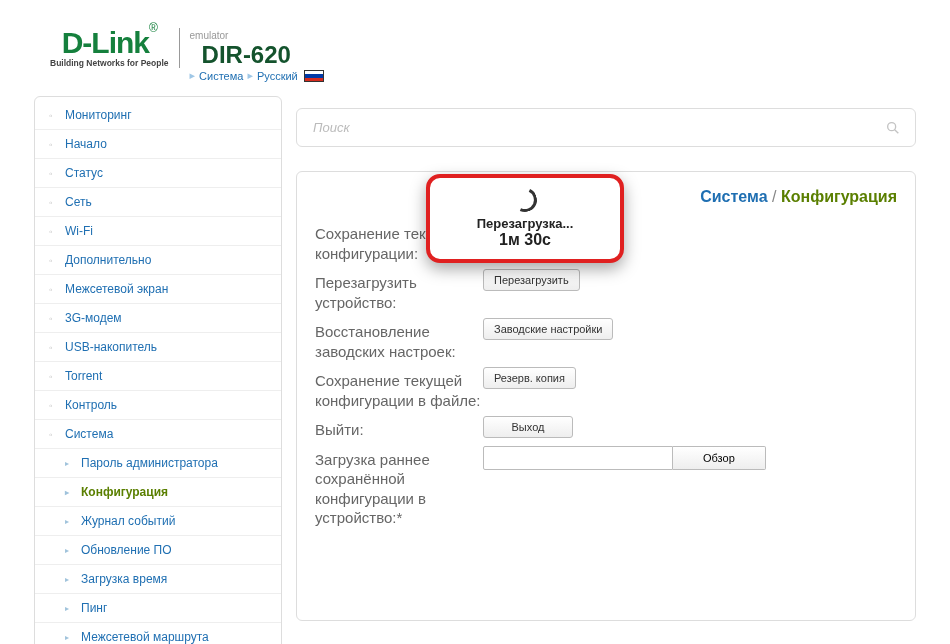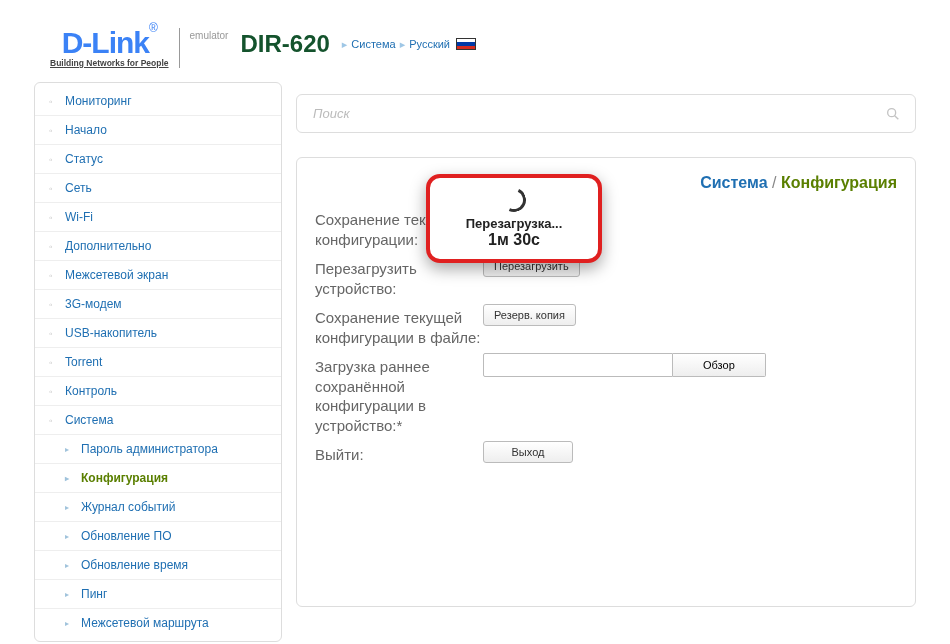--- a/index.html
+++ b/index.html
@@ -26,42 +26,41 @@
     align-items: center;
     border-right: 1px solid #999;
     padding-right: 10px;
     margin-right: 10px;
   }
   .logo-main {
     font-family: "Arial Black", Arial, sans-serif;
     font-weight: 900;
     font-size: 30px;
     letter-spacing: -1px;
-    color: #3b82f6;
+    color: #15803d;
     line-height: 1;
     position: relative;
   }
   .logo-reg {
     font-size: 12px;
     vertical-align: super;
     font-weight: normal;
     position: relative;
     top: -10px;
   }
   .logo-sub {
     font-size: 8.5px;
     letter-spacing: 0;
     color: #444;
     margin-top: 0;
     font-weight: bold;
-    text-decoration: underline;
   }
   .header-right {
     display: flex;
-    flex-direction: row;
+    flex-direction: column;
     padding-top: 2px;
   }
   .emulator {
     font-size: 10px;
     color: #999;
   }
   .model {
     font-family: "Arial Black", Arial, sans-serif;
     font-size: 24px;
     font-weight: 900;
@@ -217,21 +216,21 @@
     border-radius: 0 2px 2px 0;
     padding: 4px 30px;
     font-size: 11px;
     cursor: pointer;
   }
   
   .modal {
     position: absolute;
     left: 426px;
     top: 174px;
-    width: 176px;
+    width: 198px;
     background: #fff;
     border: 4px solid #e02020;
     border-radius: 14px;
     box-shadow: 0 6px 16px rgba(0,0,0,.35);
     padding: 10px 8px 10px 8px;
     text-align: center;
     z-index: 50;
   }
   .spinner {
     width: 24px;
@@ -340,21 +339,21 @@
       <div class="side-item sub">
           <span class="bullet">▸</span>
           <span>Журнал событий</span>
         </div>
       <div class="side-item sub">
           <span class="bullet">▸</span>
           <span>Обновление ПО</span>
         </div>
       <div class="side-item sub">
           <span class="bullet">▸</span>
-          <span>Обновление время</span>
+          <span>Загрузка время</span>
         </div>
       <div class="side-item sub">
           <span class="bullet">▸</span>
           <span>Пинг</span>
         </div>
       <div class="side-item sub">
           <span class="bullet">▸</span>
           <span>Межсетевой маршрута</span>
         </div>
 
@@ -378,34 +377,38 @@
 
         <div class="form-row">
           <div class="form-label">Сохранение текущей конфигурации:</div>
           <div class="form-control"><button class="btn">Сохранить</button></div>
         </div>
         <div class="form-row">
           <div class="form-label">Перезагрузить устройство:</div>
           <div class="form-control"><button class="btn">Перезагрузить</button></div>
         </div>
         <div class="form-row">
+          <div class="form-label">Восстановление заводских настроек:</div>
+          <div class="form-control"><button class="btn wide">Заводские настройки</button></div>
+        </div>
+        <div class="form-row">
           <div class="form-label">Сохранение текущей конфигурации в файле:</div>
           <div class="form-control"><button class="btn">Резерв. копия</button></div>
+        </div>
+        <div class="form-row">
+          <div class="form-label">Выйти:</div>
+          <div class="form-control"><button class="btn">Выход</button></div>
         </div>
         <div class="form-row">
           <div class="form-label">Загрузка раннее сохранённой конфигурации в устройство:*</div>
           <div class="form-control file-row">
             <div class="file-box"></div>
             <button class="file-btn">Обзор</button>
           </div>
         </div>
-        <div class="form-row">
-          <div class="form-label">Выйти:</div>
-          <div class="form-control"><button class="btn">Выход</button></div>
-        </div>
       </div>
     </div>
   </div>
 </div>
 
 <div class="modal">
   <div class="spinner"></div>
   <div class="modal-title">Перезагрузка...</div>
   <div class="modal-time">1м 30с</div>
 </div>

